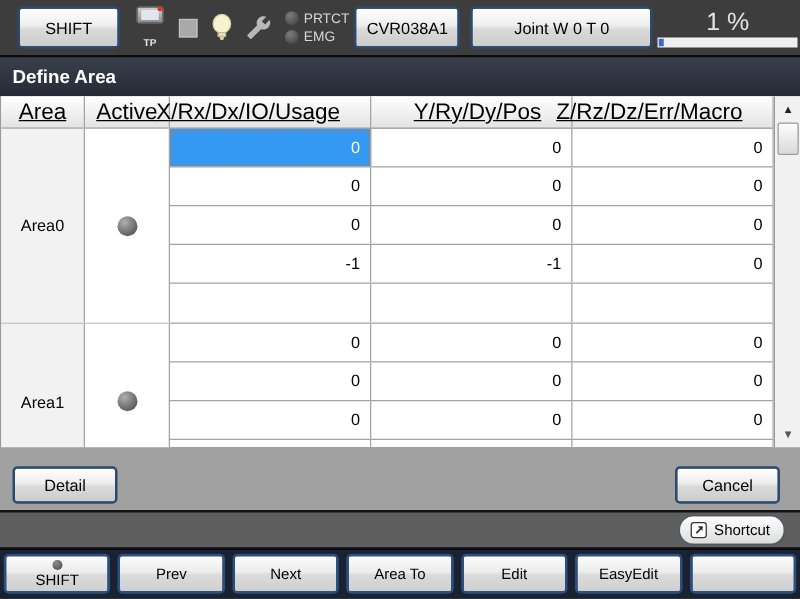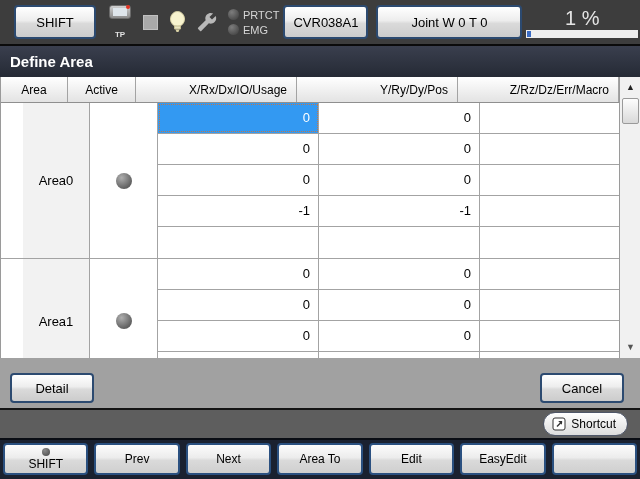--- a/index.html
+++ b/index.html
@@ -31,28 +31,28 @@
   .progress-fill { position:absolute; left:1px; top:1px; bottom:1px; width:4px; background:#3a6cc4; }
 
   
   .title-bar { height:31px; background:linear-gradient(#3a3f4e,#252a35); color:#fff; font-size:15px; font-weight:bold;
                display:flex; align-items:center; padding-left:10px; flex:none; }
 
   
   .table-wrap { height:281px; background:#fff; display:flex; overflow:hidden; flex:none; border-left:1px solid #9a9a9a; }
   .table-main { width:618px; flex:none; }
   .thead { display:flex; height:26px; background:linear-gradient(#ffffff,#e3e3e3); border-bottom:1px solid #8f8f8f; }
-  .th { font-size:12px; color:#000; border-right:1px solid #a3a3a3; display:flex; align-items:center; }
+  .th { font-size:18px; color:#000; border-right:1px solid #a3a3a3; display:flex; align-items:center;text-decoration:underline; }
   .th.center { justify-content:center; }
-  .th.right { justify-content:flex-end; padding-right:9px; }
+  .th.right { justify-content:flex-end; padding-right:24px; }
   .c-area { width:67px; flex:none; }
   .c-active { width:68px; flex:none; }
   .c-val { width:161px; flex:none; }
   .group { display:flex; border-bottom:1px solid #a3a3a3; }
-  .group-label { background:#f2f2f2; border-right:1px solid #a3a3a3; display:flex; align-items:center; justify-content:center; font-size:13px; color:#000;margin-left:22px; }
+  .group-label { background:#f2f2f2; border-right:1px solid #a3a3a3; display:flex; align-items:center; justify-content:center; font-size:13px; color:#000; }
   .group-active { background:#fff; border-right:1px solid #a3a3a3; display:flex; align-items:center; justify-content:center; }
   .sphere { width:16px; height:16px; border-radius:50%; background:radial-gradient(circle at 35% 30%, #aeaeae, #616161 70%, #555555); }
   .rows { display:flex; flex-direction:column; }
   .vrow { display:flex; height:31px; border-bottom:1px solid #a3a3a3; }
   .vrow:last-child { border-bottom:none; }
   .vcell { width:161px; flex:none; border-right:1px solid #a3a3a3; font-size:13px; text-align:right; padding-right:8px; line-height:30px; color:#000; }
   .vcell.selected { background:#3399f2; color:#fff; outline:1px dotted #c0784a; outline-offset:-2px; }
 
   
   .scrollbar { width:22px; background:#f1f1f1; border-left:1px solid #9a9a9a; position:relative; flex:none; }

